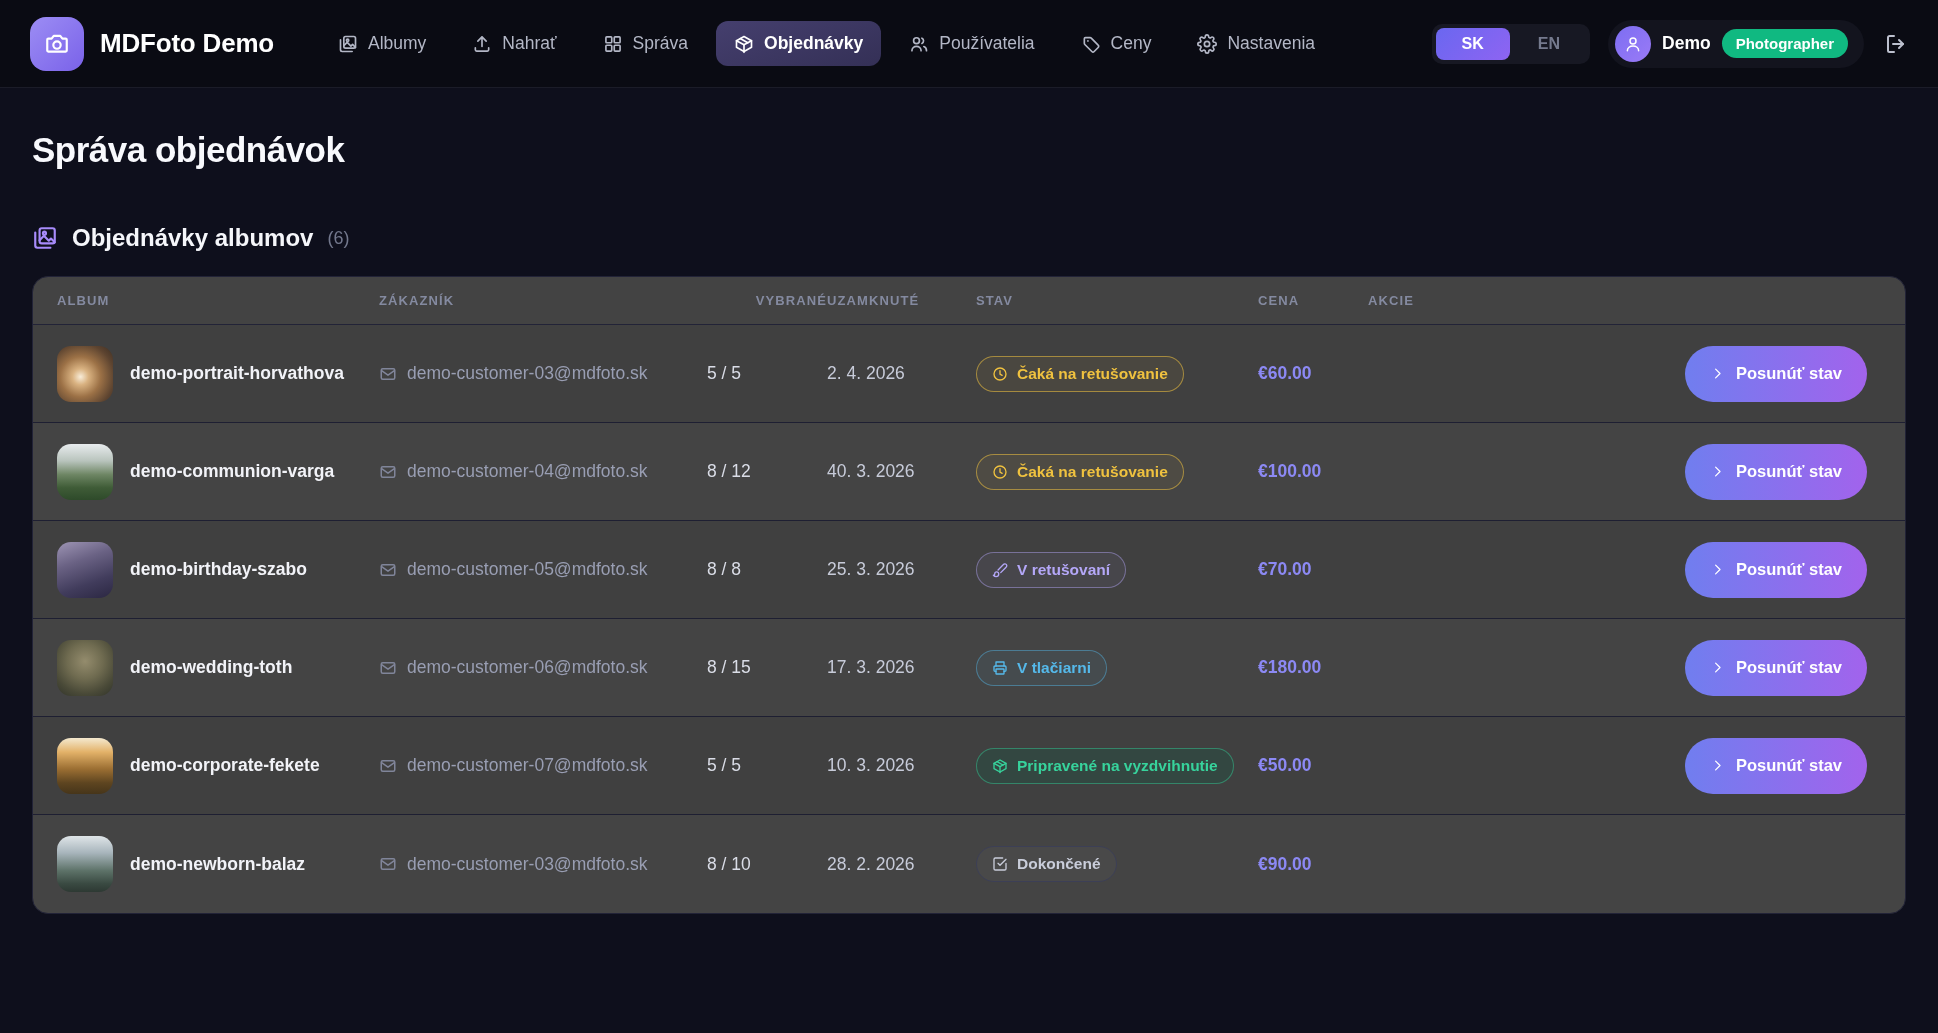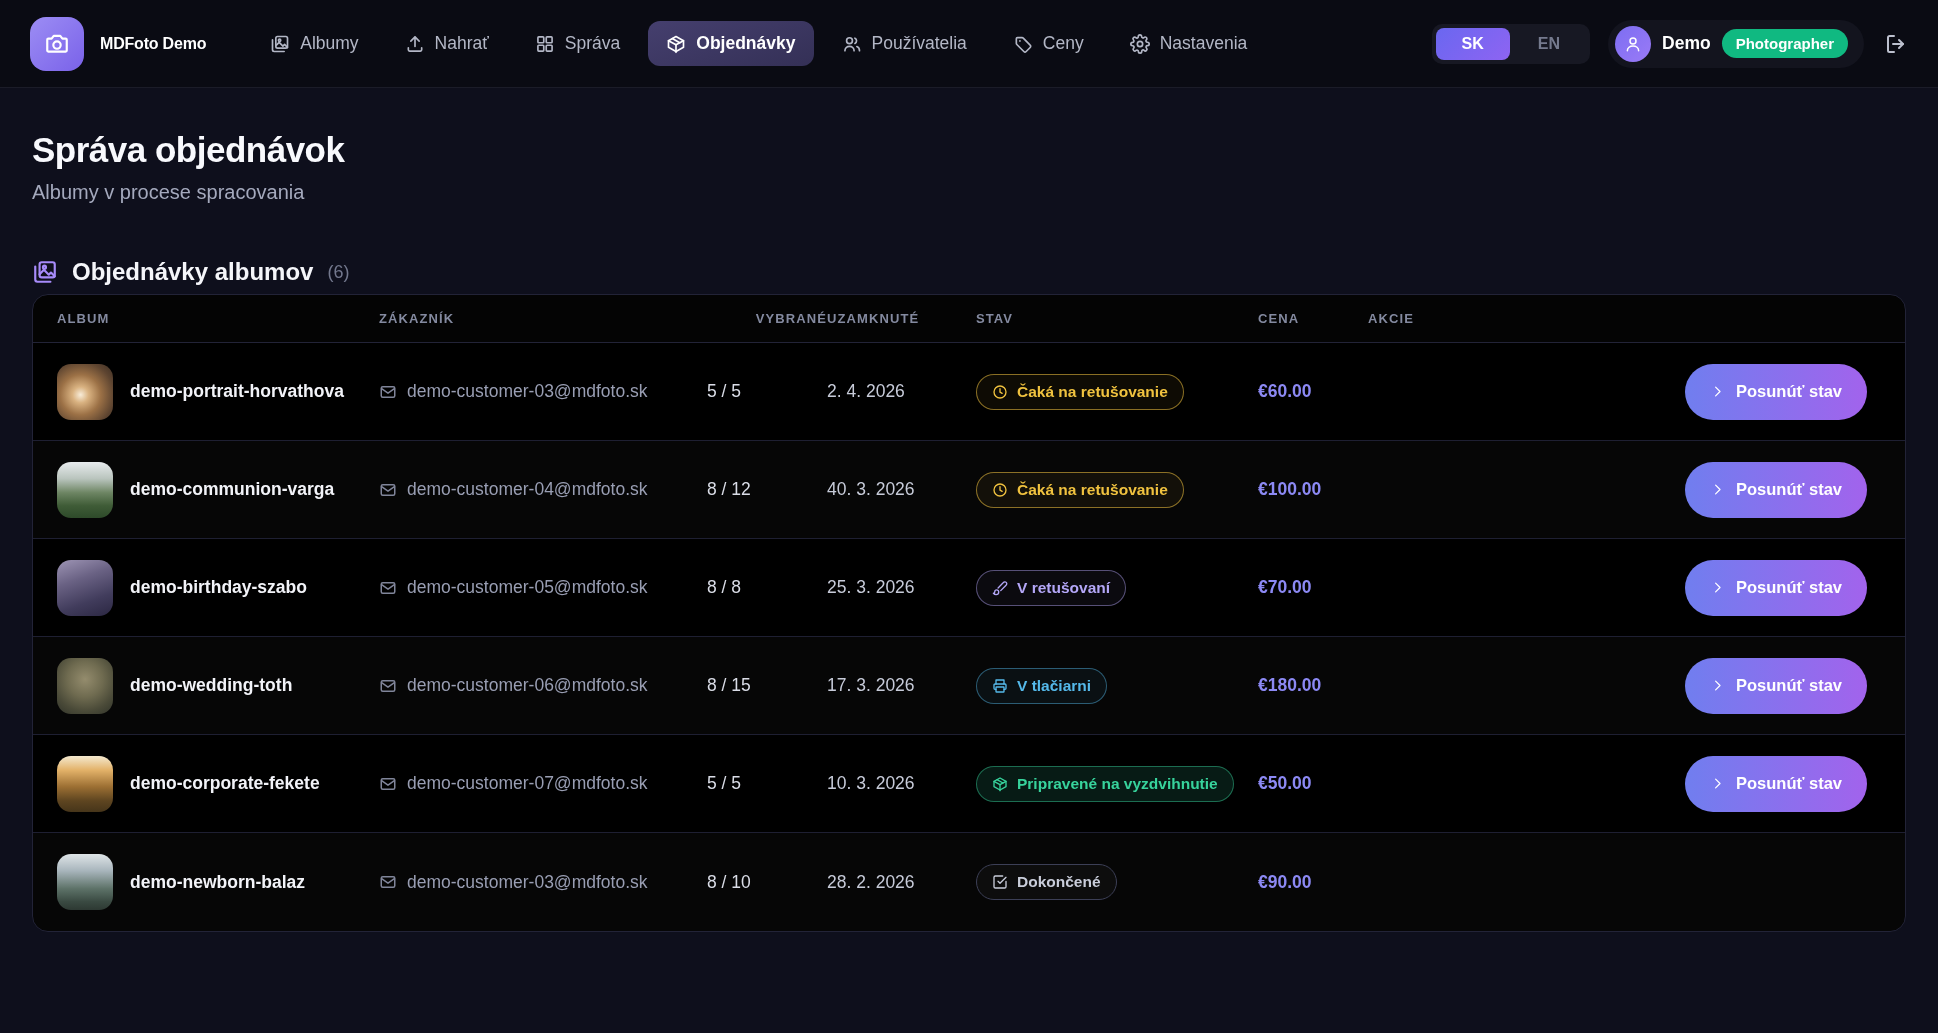--- a/index.html
+++ b/index.html
@@ -18,21 +18,21 @@
   .topbar {
     height:88px; background:#0a0b13; border-bottom:1px solid #1b1c28;
     display:flex; align-items:center; padding:0 30px;
   }
   .logo {
     width:54px; height:54px; border-radius:16px;
     background:linear-gradient(135deg,#9c8df4 0%,#7a62e9 100%);
     display:flex; align-items:center; justify-content:center;
   }
   .logo .icon { width:26px; height:26px; color:#ffffff; }
-  .brand { font-size:16px; font-weight:700; color:#ffffff; margin-left:16px; margin-right:46px; letter-spacing:-0.2px; }
+  .brand { font-size:26px; font-weight:700; color:#ffffff; margin-left:16px; margin-right:46px; letter-spacing:-0.2px; }
   .nav { display:flex; align-items:center; gap:10px; }
   .nav-item {
     display:inline-flex; align-items:center; gap:10px;
     background:transparent; border:none; cursor:pointer;
     color:#b3b7c6; font-family:inherit; font-size:17.5px; font-weight:500;
     padding:12px 18px; border-radius:12px; white-space:nowrap;
   }
   .nav-item .icon { width:20px; height:20px; }
   .nav-item.active {
     background:linear-gradient(160deg,#453f6e 0%,#343056 100%);
@@ -78,21 +78,21 @@
   .page-title { font-size:35px; font-weight:700; color:#f8f9fd; letter-spacing:-0.5px; }
   .page-subtitle { font-size:20px; color:#a4a9bd; margin-top:11px; }
 
   .section-header { display:flex; align-items:center; gap:14px; margin-top:54px; }
   .section-header .icon { width:26px; height:26px; color:#a78bfa; }
   .section-title { font-size:24px; font-weight:700; color:#f5f6fa; }
   .section-count { font-size:18px; color:#73788d; font-weight:500; }
 
   
   .card {
-    margin-top:8px; background:#000000;
+    margin-top:24px; background:#404040;
     border:1px solid #222337; border-radius:16px; overflow:hidden;
   }
   .grid-row {
     display:grid;
     grid-template-columns:322px 328px 120px 149px 282px 110px 1fr;
     align-items:center; padding:0 24px;
   }
   .thead {
     height:48px; background:rgba(255,255,255,0.015);
     border-bottom:1px solid #222337;
@@ -260,21 +260,20 @@
           <path d="M10 4H5.5A1.5 1.5 0 0 0 4 5.5v13A1.5 1.5 0 0 0 5.5 20H10"></path>
           <path d="M15 8l4 4-4 4"></path>
           <path d="M19 12H9"></path>
         </svg>
       </span>
   </button>
 </header>
 
 <main class="main">
   <h1 class="page-title">Správa objednávok</h1>
-  <div class="page-subtitle">Albumy v procese spracovania</div>
 
   <div class="section-header">
     <span class="icon">
         <svg viewBox="0 0 24 24" fill="none" stroke="currentColor" stroke-width="2" stroke-linecap="round" stroke-linejoin="round">
           <rect x="7" y="3" width="14" height="14" rx="2"></rect>
           <circle cx="11.5" cy="7.5" r="1.4"></circle>
           <path d="M7 14l4-4 4.5 4.5 2-2 3.5 3.5"></path>
           <path d="M3 7v12a2 2 0 0 0 2 2h12"></path>
         </svg>
       </span>

